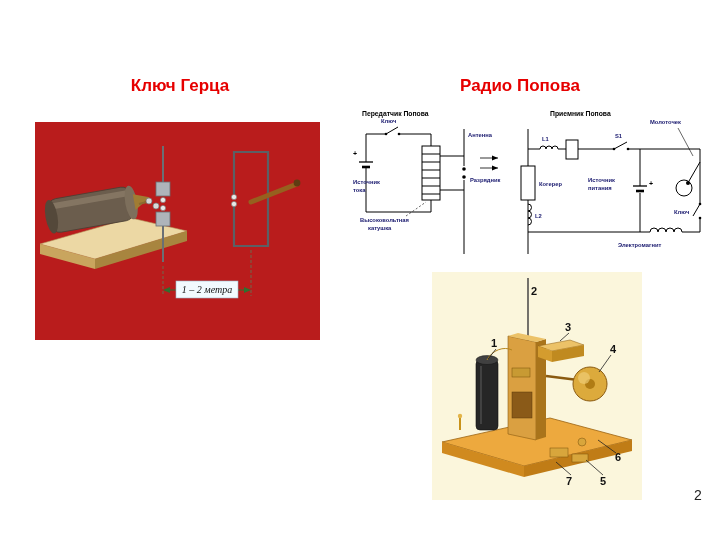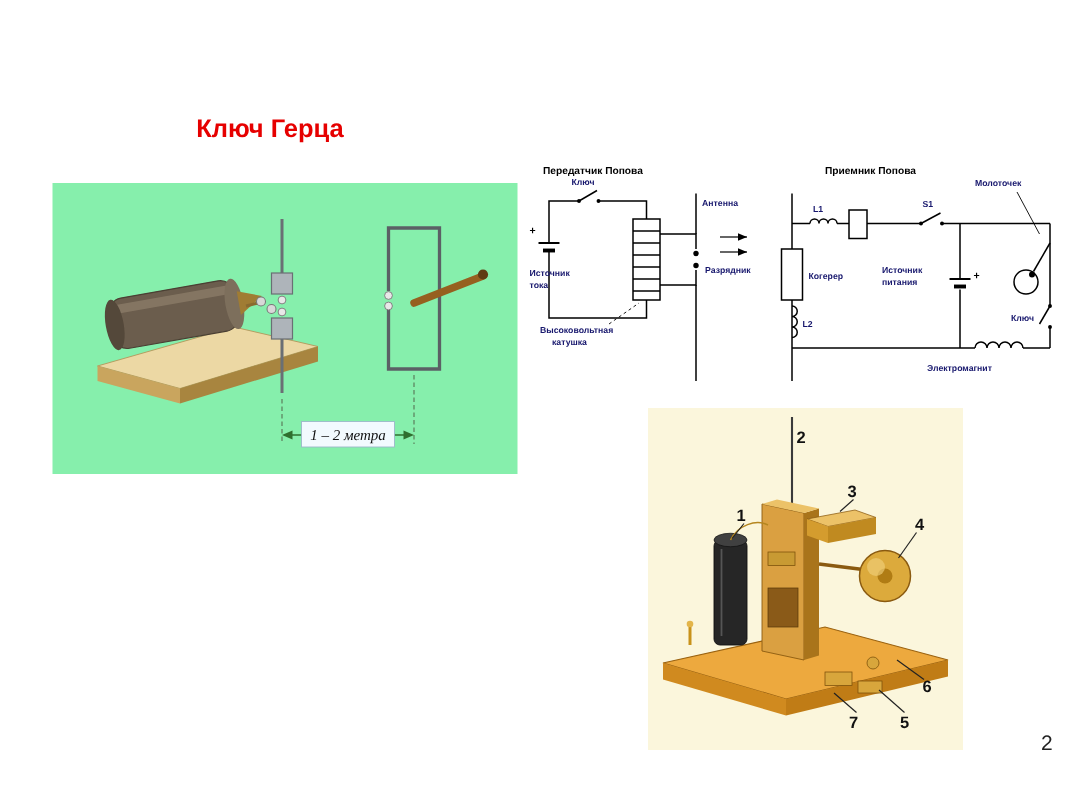--- a/index.html
+++ b/index.html
@@ -9,21 +9,21 @@
     overflow:hidden;
   }
   .slide { position:relative; width:720px; height:540px; background:#ffffff; }
   .title {
     position:absolute; font-size:17px; font-weight:bold;
     color:#e60000; text-align:center; white-space:nowrap;
   }
   #title-left  { left:60px;  top:76px; width:240px; }
   #title-right { left:400px; top:76px; width:240px; }
   .fig { position:absolute; }
-  #hertz    { left:35px;  top:122px; width:285px; height:194px; background:#86efac;padding-left:25px; }
+  #hertz    { left:35px;  top:122px; width:285px; height:218px; background:#b91c1c; }
   #circuit  { left:352px; top:104px; width:362px; height:162px; background:#ffffff; }
   #receiver { left:432px; top:272px; width:210px; height:228px; background:#fbf6dc; }
   #page-number {
     position:absolute; left:694px; top:487px;
     font-size:14px; color:#222222;
   }
   svg { display:block; }
   svg text { font-family:"Liberation Sans", sans-serif; }
   .ctitle { font-size:6.8px; font-weight:bold; fill:#000000; }
   .clabel { font-size:5.8px; font-weight:bold; fill:#17176d; }
@@ -33,20 +33,21 @@
     font-size:10px; font-style:italic; fill:#111111;
     font-family:"Liberation Serif", serif;
   }
 </style>
 </head>
 <body>
 
 <div class="slide">
 
   <div id="title-left" class="title">Ключ Герца</div>
+  <div id="title-right" class="title">Радио Попова</div>
 
   <div id="hertz" class="fig">
     <svg viewBox="0 0 285 218" width="285" height="218">
       <g>
         <polygon points="5,122 96,96 152,109 60,137" fill="#ecd8a4" stroke="#b3965a" stroke-width="0.6"></polygon>
         <polygon points="60,137 152,109 152,119 60,147" fill="#a8853f"></polygon>
         <polygon points="5,122 60,137 60,147 5,132" fill="#c9a55e"></polygon>
       </g>
       <g transform="rotate(-10 60 88)">
         <rect x="14" y="70" width="84" height="34" rx="9" fill="#6b5d4d" stroke="#4a3f33" stroke-width="0.8"></rect>

